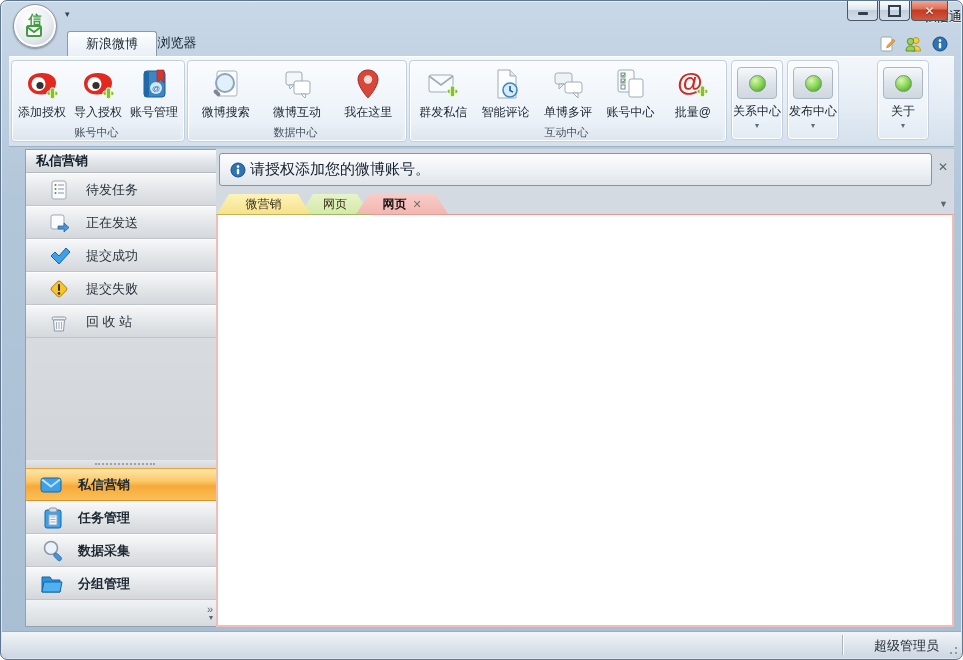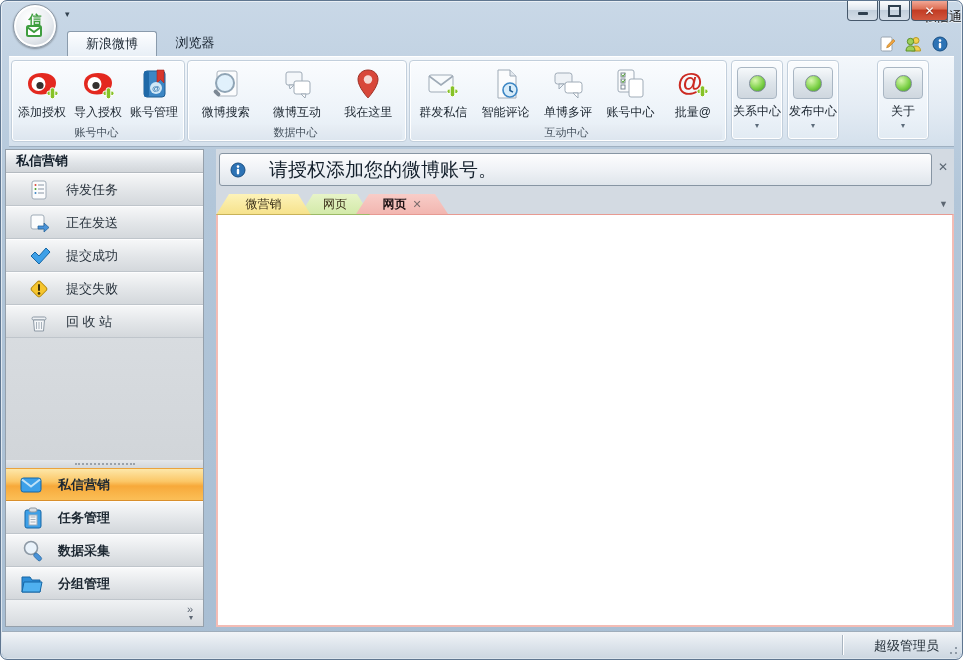--- a/index.html
+++ b/index.html
@@ -23,21 +23,21 @@
     display:flex;align-items:center;justify-content:center;cursor:default;}
   .wbtn.close{width:35px;background:linear-gradient(#f2a795,#de7258 40%,#c23c24 50%,#d2573e);
     color:#fff;font-weight:bold;font-size:12px;text-shadow:0 1px 1px rgba(0,0,0,.4);}
   .glyph-min{width:10px;height:3px;background:#30404f;margin-top:6px;border-radius:1px;}
   .glyph-max{width:9px;height:8px;border:2px solid #30404f;background:transparent;}
   
   .tabrow{position:absolute;top:30px;left:8px;right:8px;height:25px;}
   .rtab{position:absolute;top:0;height:24px;line-height:24px;text-align:center;font-size:13px;color:#16222e;}
   .rtab.active{left:58px;width:88px;background:linear-gradient(#fdfeff,#f0f5fa 60%,#e8eff6);
     border:1px solid #8a9bac;border-bottom:none;border-radius:3px 3px 0 0;}
-  .rtab.idle{left:150px;width:72px;}
+  .rtab.idle{left:132px;width:72px;}
   .trimicons{position:absolute;right:6px;top:4px;display:flex;gap:9px;align-items:center;}
   .trico{width:17px;height:17px;display:flex;align-items:center;justify-content:center;cursor:default;}
   
   .ribbon{position:absolute;top:55px;left:8px;right:8px;height:89px;
     background:linear-gradient(#f3f7fb,#e4ecf4 55%,#d4e0ec);
     border-top:1px solid #fff;border-bottom:1px solid #9fb0c1;}
   .rgroup{position:absolute;top:3px;height:80px;border:1px solid #c2cfdc;border-radius:4px;
     background:linear-gradient(#fafcfe,#edf3f9 65%,#e2ebf3);box-shadow:inset 0 0 0 1px #fff;}
   .glabel{position:absolute;bottom:1px;left:1px;right:4px;height:15px;line-height:15px;text-align:center;
     font-size:11px;color:#44505c;background:linear-gradient(#e8eef5,#dde6ef);border-radius:0 0 3px 3px;}
@@ -48,21 +48,21 @@
   .dropbox{position:absolute;top:3px;height:80px;width:52px;border:1px solid #c2cfdc;border-radius:4px;
     background:linear-gradient(#fafcfe,#edf3f9 65%,#e2ebf3);box-shadow:inset 0 0 0 1px #fff;
     display:flex;flex-direction:column;align-items:center;padding-top:6px;box-sizing:border-box;cursor:default;}
   .orbbtn{width:38px;height:30px;border:1px solid #a9b6c3;border-radius:4px;
     background:linear-gradient(#f6f9fb,#dde4ea 50%,#cfd7df);display:flex;align-items:center;justify-content:center;}
   .orb{width:15px;height:15px;border-radius:50%;border:1px solid #7d8b97;
     background:radial-gradient(circle at 35% 30%,#d9f7b0,#7fd24a 55%,#3f9a1e);}
   .droplbl{font-size:12px;color:#1c2630;margin-top:4px;white-space:nowrap;}
   .droparrow{font-size:8px;color:#5c6b7a;margin-top:1px;}
   
-  .sidebar{position:absolute;left:4px;top:148px;width:199px;bottom:32px;background:#d6dade;
+  .sidebar{position:absolute;left:24px;top:148px;width:199px;bottom:32px;background:#d6dade;
     border:1px solid #95a0ab;box-sizing:border-box;display:flex;flex-direction:column;}
   .sheader{height:22px;line-height:22px;padding-left:10px;font-size:13px;font-weight:bold;color:#14202c;
     background:linear-gradient(#fbfcfd,#dfe3e7 60%,#d2d6da);border-bottom:1px solid #b4bac0;}
   .sitem{height:31px;display:flex;align-items:center;cursor:default;
     background:linear-gradient(#f6f7f8,#e2e5e8 55%,#d4d8dc);
     border-top:1px solid #fdfdfe;border-bottom:1px solid #bfc5cb;}
   .sitem .sic{margin-left:22px;width:22px;height:22px;display:flex;align-items:center;justify-content:center;}
   .sitem .slbl{margin-left:16px;font-size:13px;color:#2a343e;}
   .sempty{flex:1;background:linear-gradient(#d8dce0,#d1d5d9);}
   .splitter{height:8px;background:linear-gradient(#e4e7ea,#d3d7db);display:flex;align-items:center;justify-content:center;cursor:row-resize;}
@@ -75,21 +75,21 @@
   .nitem.active{background:linear-gradient(#fde7a9,#fbc767 40%,#f7a93a 55%,#fbbf57);
     border-top:1px solid #eaa33d;border-bottom:1px solid #d98f2b;}
   .sfooter{height:26px;background:linear-gradient(#f0f2f4,#d6dade);display:flex;flex-direction:column;
     align-items:flex-end;justify-content:center;padding-right:10px;box-sizing:border-box;}
   .sfooter .chev{font-size:11px;color:#5c6672;line-height:10px;}
   .sfooter .arr{font-size:8px;color:#5c6672;line-height:8px;}
   
   .main{position:absolute;left:215px;right:8px;top:148px;bottom:32px;background:#d3dae2;}
   .infobox{position:absolute;left:3px;right:22px;top:4px;height:33px;border:1px solid #8795a3;border-radius:3px;
     background:linear-gradient(#fdfdfe,#eef1f5 55%,#dfe5eb);display:flex;align-items:center;padding-left:10px;box-sizing:border-box;}
-  .infobox .itxt{font-size:19px;color:#14202c;margin-left:23px;}
+  .infobox .itxt{font-size:15px;color:#14202c;margin-left:4px;}
   .iclose{position:absolute;right:3px;top:10px;width:16px;height:16px;text-align:center;line-height:16px;
     font-size:12px;color:#5a6672;cursor:default;}
   .tabstrip{position:absolute;left:0;right:0;top:45px;height:20px;}
   .dtab{position:absolute;top:0;height:20px;line-height:20px;font-size:12px;color:#3a2f18;text-align:center;
     clip-path:polygon(13px 0,calc(100% - 13px) 0,100% 100%,0 100%);cursor:default;}
   .dtab.t0{left:0;width:95px;background:linear-gradient(#fdf3b9,#f6e28c);border-bottom:1px solid #c8b258;z-index:3;}
   .dtab.t1{left:84px;width:70px;background:linear-gradient(#e7f4c8,#d3eaa9);border-bottom:1px solid #9cba66;z-index:2;}
   .dtab.t2{left:140px;width:92px;background:linear-gradient(#f8cdc8,#f2b6b0);font-weight:bold;color:#201416;z-index:4;}
   .dtab .x{font-weight:normal;color:#7c6c6c;margin-left:6px;font-size:11px;}
   .strip-arrow{position:absolute;right:6px;top:5px;font-size:9px;color:#5c6672;cursor:default;}

